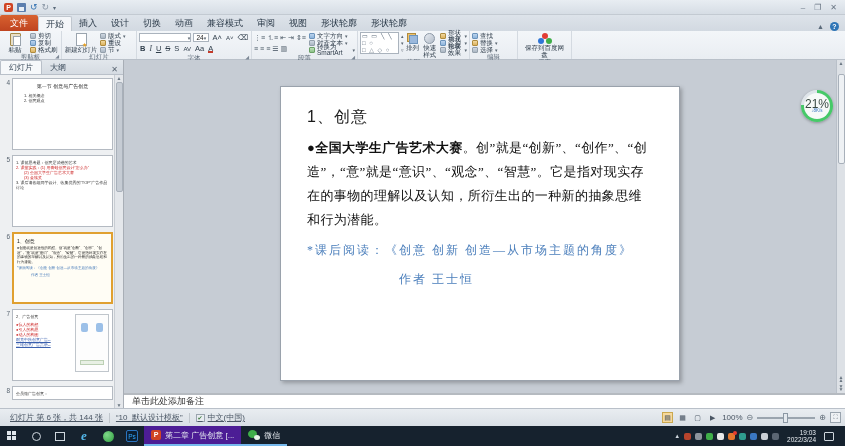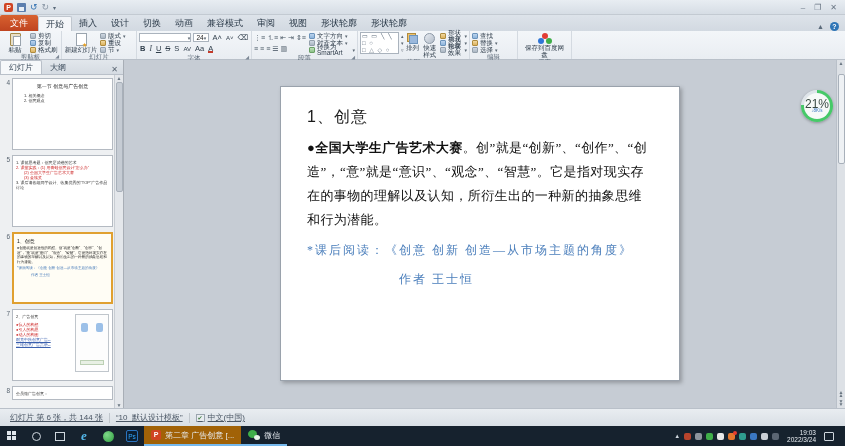--- a/index.html
+++ b/index.html
@@ -161,21 +161,21 @@
   .winlogo { width:10px; height:10px; display:grid; grid-template-columns:4px 4px; grid-template-rows:4px 4px; gap:1px; }
   .winlogo i { background:#dfe6ec; }
   .searchring { width:9px; height:9px; border:1.5px solid #cfd7de; border-radius:50%; }
   .taskview { width:10px; height:9px; border:1px solid #cfd7de; position:relative; background:transparent; }
   .ie { color:#53b6e8; font-family:"Liberation Serif",serif; font-style:italic; font-size:13px; font-weight:bold; line-height:18px; }
   .greencirc { width:11px; height:11px; border-radius:50%; background:radial-gradient(circle at 35% 35%, #7fd98a, #2f9e3f); }
   .psbox { width:12px; height:12px; background:#0b1f33; border:1px solid #2a74c0; color:#31a8ff; font-size:6.5px;
     line-height:11px; text-align:center; border-radius:2px; }
   .task { display:flex; align-items:center; gap:4px; padding:0 7px; font-size:8px; color:#e8edf2;
     border-bottom:2px solid #76b9ed; max-width:120px; white-space:nowrap; overflow:hidden; }
-  .task.active { background:#a16207; }
+  .task.active { background:#4c1d95; }
   .ppt-ico { width:10px; height:10px; background:#d04423; border-radius:2px; color:#fff; font-size:7px; line-height:10px;
     text-align:center; font-weight:bold; flex:0 0 auto; }
   .wx-ico { position:relative; width:12px; height:10px; flex:0 0 auto; }
   .wx-ico:before { content:""; position:absolute; left:0; top:0; width:9px; height:8px; border-radius:50%; background:#3fae49; }
   .wx-ico:after { content:""; position:absolute; right:0; bottom:0; width:6px; height:5px; border-radius:50%; background:#e8f5e9; }
   .tray { margin-left:auto; display:flex; align-items:center; gap:4px; padding-right:3px; }
   .tray-chev { color:#cfd7de; font-size:6px; }
   .ticon { width:7px; height:7px; border-radius:2px; position:relative; }
   .ticon.badged:after { content:""; position:absolute; right:-2px; top:-2px; width:4px; height:4px; border-radius:50%; background:#e63c2f; }
   .clock { text-align:right; color:#e8edf2; font-size:6.5px; line-height:7px; padding:0 4px; }
@@ -510,31 +510,47 @@
         </div>
         <div class="canvas-sb">
           <span>▲</span>
           <span class="sb-thumb"></span>
           <div class="navs">
             <span class="dbl">▲<br>▲</span>
             <span class="dbl">▼<br>▼</span>
           </div>
         </div>
       </div>
+      <div class="notes">
+        <span>单击此处添加备注</span>
+      </div>
     </div>
   </div>
 
   <div class="statusbar">
     <div class="sseg">幻灯片 第 6 张，共 144 张</div>
     <div class="ssep"></div>
     <div class="sseg">“10_默认设计模板”</div>
     <div class="ssep"></div>
     <div class="sseg">
       <span class="spell">✔</span>
       <span>中文(中国)</span>
+    </div>
+    <div class="sright">
+      <span class="viewbtn active">▤</span>
+      <span class="viewbtn">▦</span>
+      <span class="viewbtn">▢</span>
+      <span class="viewbtn">▶</span>
+      <span>100%</span>
+      <span class="zbtn">⊖</span>
+      <span class="zoomtrack">
+          <span class="zoomthumb"></span>
+        </span>
+      <span class="zbtn">⊕</span>
+      <span class="fitbtn">⛶</span>
     </div>
   </div>
 
   <div class="taskbar">
     <div class="tbtn">
         <span class="winlogo">
           <i></i>
           <i></i>
           <i></i>
           <i></i>

